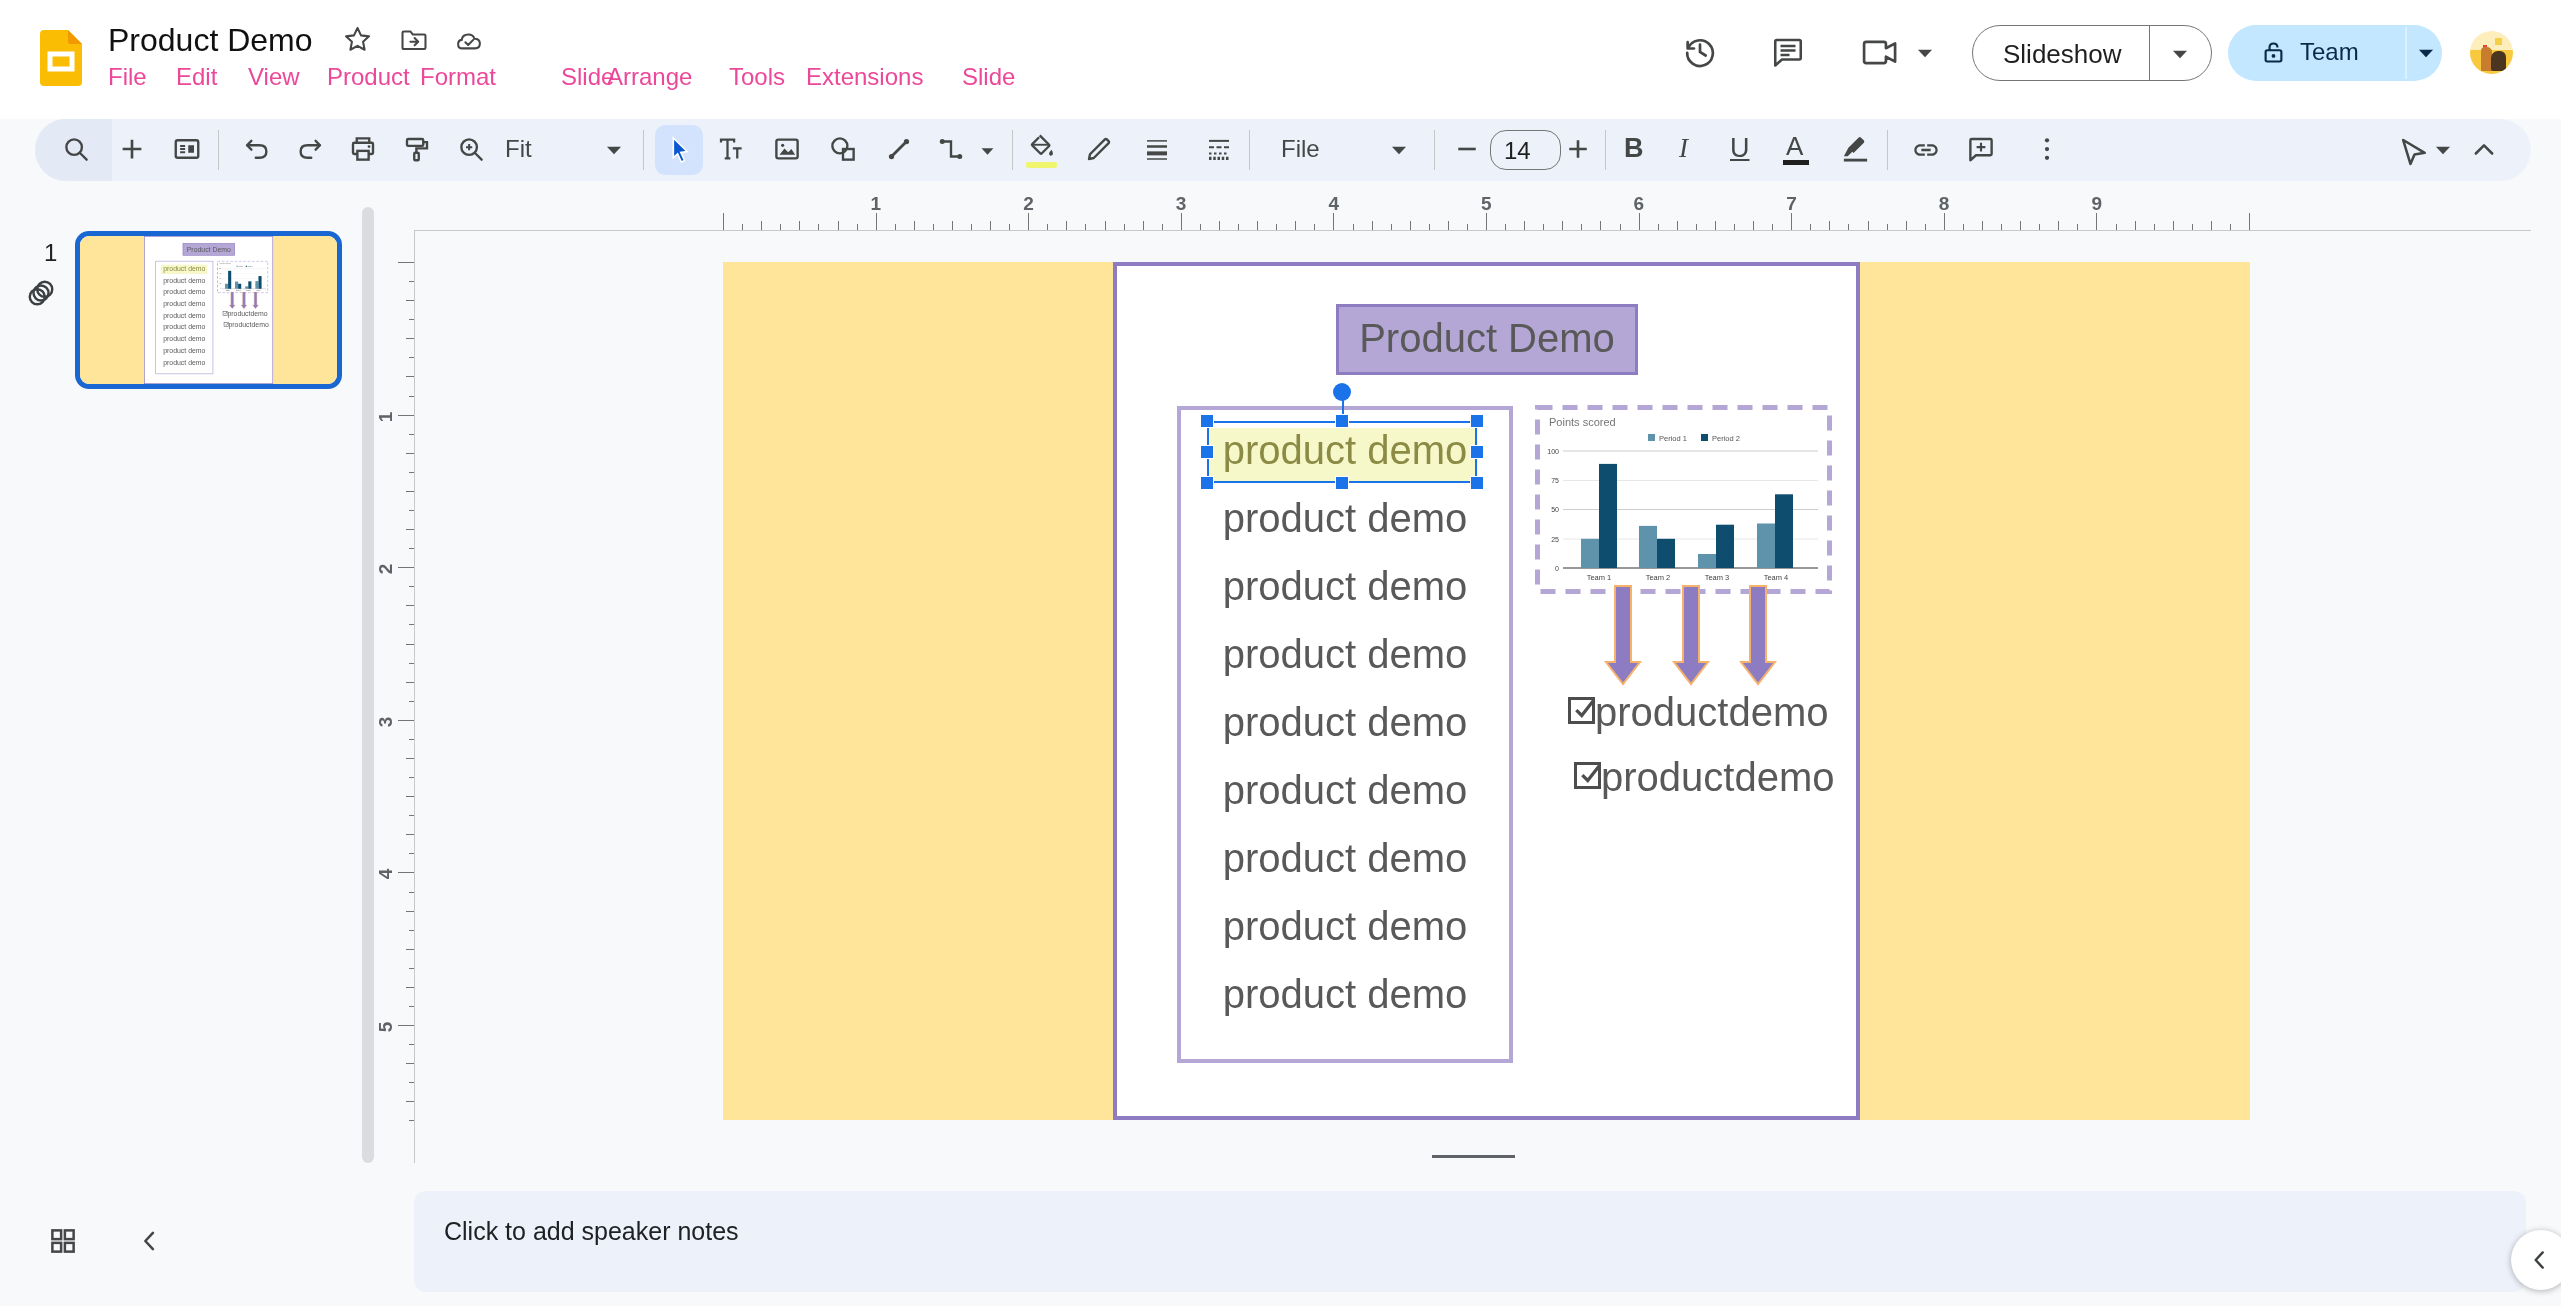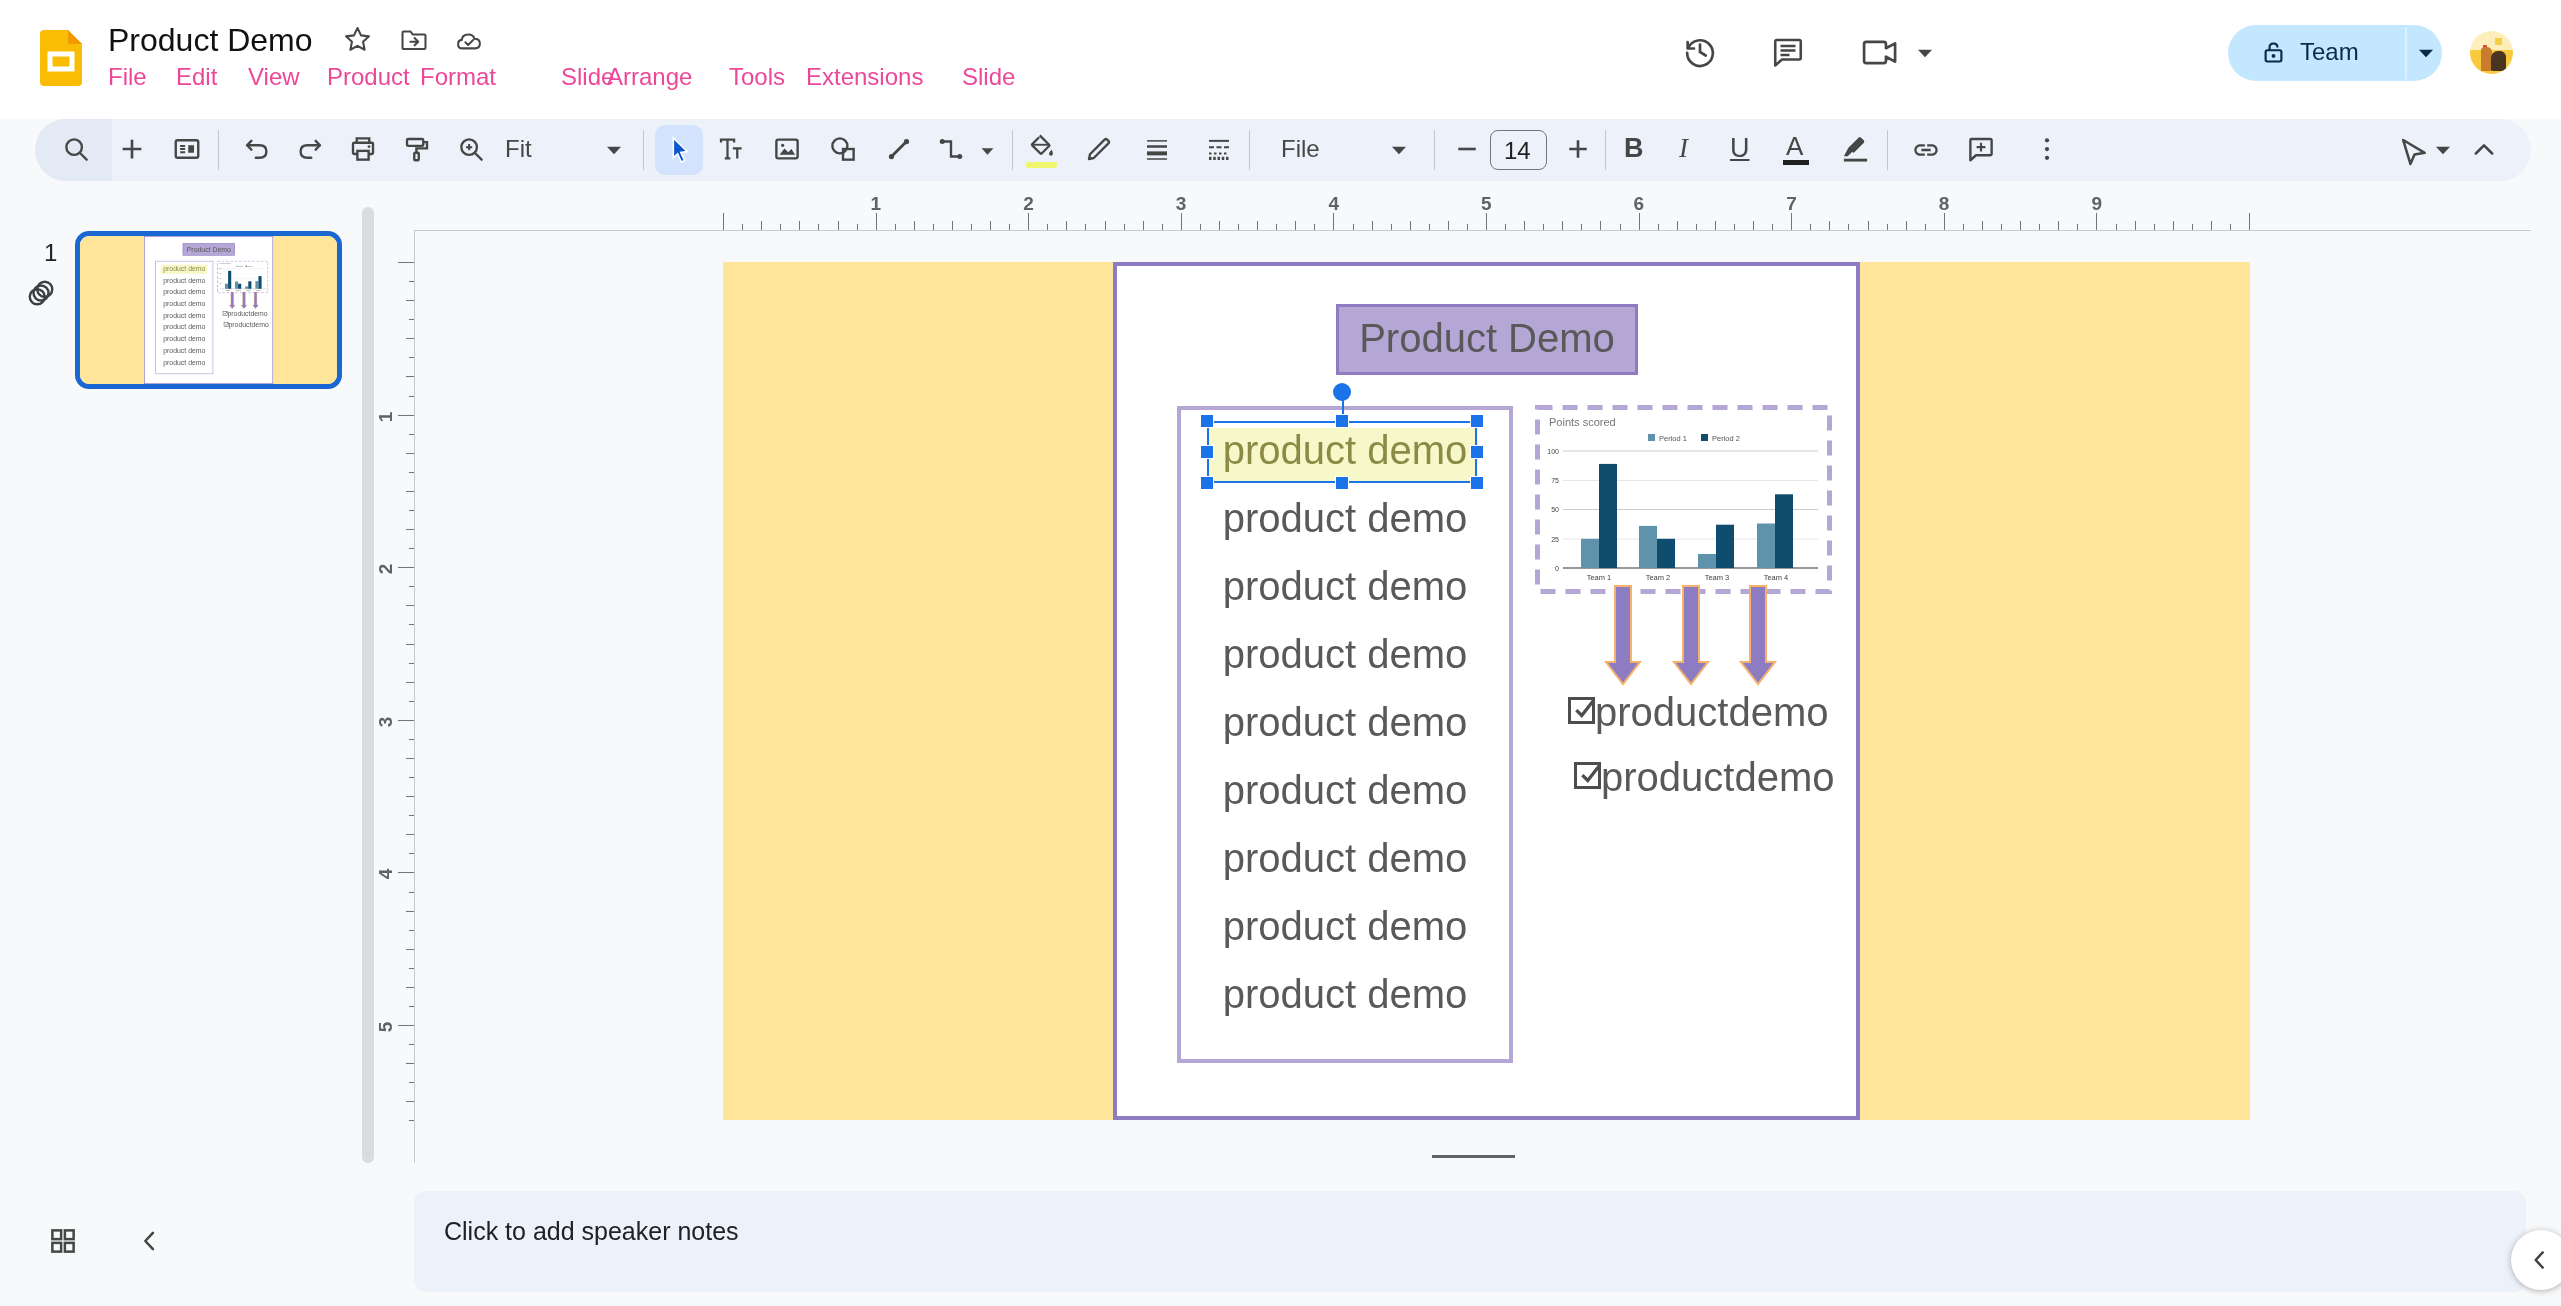--- a/index.html
+++ b/index.html
@@ -52,20 +52,27 @@
 <svg class="abs" style="left:1770px; top:34px;" width="36" height="36" viewBox="0 0 24 24" fill="none" stroke="#444746" stroke-width="1.7">
 <path d="M3.5 5 Q3.5 4 4.5 4 L19.5 4 Q20.5 4 20.5 5 L20.5 16 Q20.5 17 19.5 17 L8 17 L3.5 21 Z" stroke-linejoin="round"></path>
 <path d="M7 8 L17 8 M7 11 L17 11 M7 14 L13 14"></path>
     </svg>
 <svg class="abs" style="left:1861px; top:37px;" width="40" height="31" viewBox="0 0 28 22" fill="none" stroke="#444746" stroke-width="1.9">
 <path d="M2 5 Q2 3.5 3.5 3.5 L16 3.5 Q17.5 3.5 17.5 5 L17.5 8 L24 4.5 L24 17.5 L17.5 14 L17.5 17 Q17.5 18.5 16 18.5 L3.5 18.5 Q2 18.5 2 17 Z" stroke-linejoin="round"></path>
     </svg>
 <svg class="abs" style="left:1914px; top:47px;" width="22" height="13" viewBox="0 0 20 12">
       <path d="M3.5 2.5 L10 9.5 L16.5 2.5 Z" fill="#444746"></path>
     </svg>
+<div class="abs" style="left:1972px; top:25px; width:240px; height:56px; border:1px solid #747775; border-radius:28px; background:#fff;">
+<div class="abs" style="left:30px; top:13px; font-size:26px; color:#1f1f1f;">Slideshow</div>
+<div class="abs" style="left:176px; top:0px; width:1px; height:54px; background:#747775;"></div>
+<svg class="abs" style="left:196px; top:22px;" width="22" height="13" viewBox="0 0 20 12">
+        <path d="M3.5 2.5 L10 9.5 L16.5 2.5 Z" fill="#444746"></path>
+      </svg>
+</div>
 <div class="abs" style="left:2228px; top:25px; width:214px; height:56px; background:#c2e7ff; border-radius:28px;">
 <svg class="abs" style="left:32px; top:13px;" width="27" height="29" viewBox="0 0 24 24" fill="none" stroke="#0b2948" stroke-width="1.9">
 <rect x="5" y="10" width="14" height="10" rx="1.5"></rect>
 <path d="M8.5 10 L8.5 7.5 Q8.5 4 12 4 Q15.5 4 15.5 7.5"></path>
 <circle cx="12" cy="15" r="1.7" fill="#0b2948" stroke="none"></circle>
       </svg>
 <div class="abs" style="left:72px; top:13px; font-size:24px; color:#0b2948; font-weight:500;">Team</div>
 <div class="abs" style="left:177px; top:2px; width:2px; height:52px; background:#dff1ff;"></div>
 <svg class="abs" style="left:187px; top:22px;" width="22" height="13" viewBox="0 0 20 12">
         <path d="M3.5 2.5 L10 9.5 L16.5 2.5 Z" fill="#0b2948"></path>
@@ -176,21 +183,21 @@
   </svg>
 <div class="sep" style="left:1249px;"></div>
 <div class="abs" style="left:1281px; top:135px; font-size:24px; color:#444746;">File</div>
 <svg class="abs" style="left:1388px; top:144px;" width="22" height="13" viewBox="0 0 20 12">
     <path d="M3.5 2.5 L10 9.5 L16.5 2.5 Z" fill="#444746"></path>
   </svg>
 <div class="sep" style="left:1434px;"></div>
 <svg class="abs" style="left:1452px; top:134px;" width="30" height="30" viewBox="0 0 24 24" fill="none" stroke="#444746" stroke-width="1.9">
     <path d="M5 12 L19 12" stroke-width="2.1"></path>
   </svg>
-<div class="abs" style="left:1490px; top:130px; width:57px; height:40px; border:1px solid #747775; border-radius:8px;">
+<div class="abs" style="left:1490px; top:130px; width:71px; height:40px; border:1px solid #747775; border-radius:16px;">
 <div class="abs" style="left:13px; top:6px; font-size:24px; color:#1f1f1f;">14</div>
   </div>
 <svg class="abs" style="left:1563px; top:134px;" width="30" height="30" viewBox="0 0 24 24" fill="none" stroke="#444746" stroke-width="1.9">
     <path d="M12 5 L12 19 M5 12 L19 12" stroke-width="2.1"></path>
   </svg>
 <div class="sep" style="left:1605px;"></div>
 <div class="abs" style="left:1624px; top:133px; font-size:27px; font-weight:bold; color:#444746;">B</div>
 <div class="abs" style="left:1679px; top:133px; font-size:27px; font-style:italic; font-weight:500; color:#444746; font-family:'Liberation Serif',serif;">I</div>
 <div class="abs" style="left:1730px; top:133px; font-size:27px; text-decoration:underline; color:#444746;">U</div>
 <div class="abs" style="left:1786px; top:131px; font-size:26px; color:#444746;">A</div>

